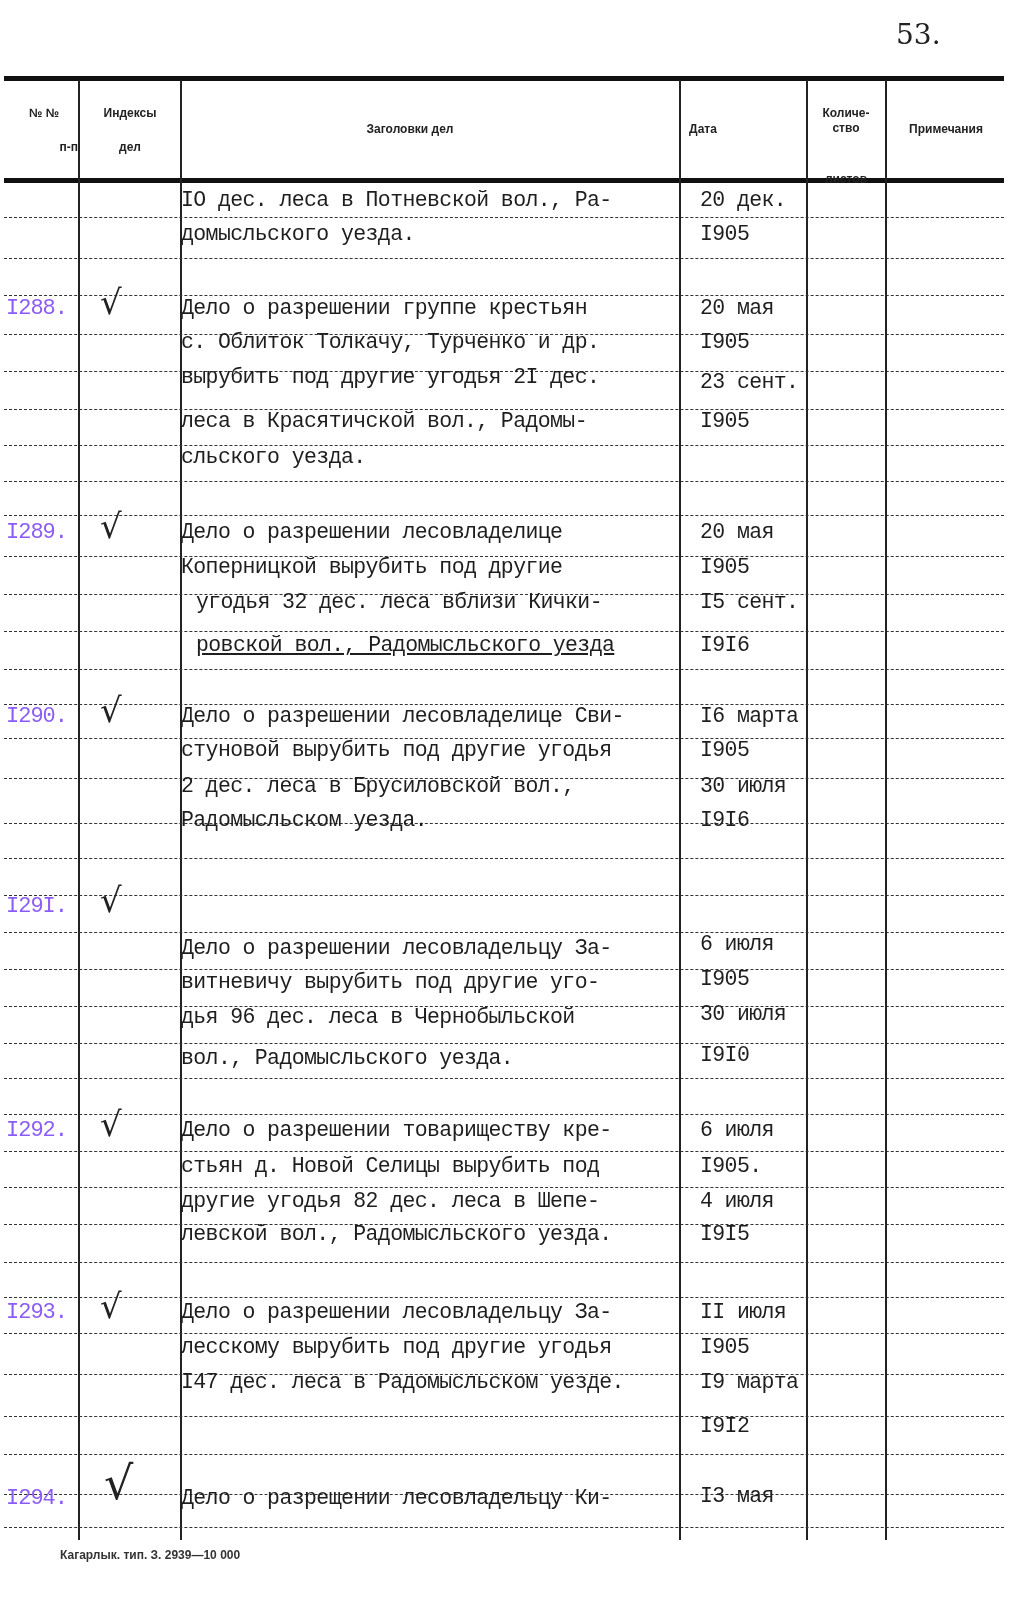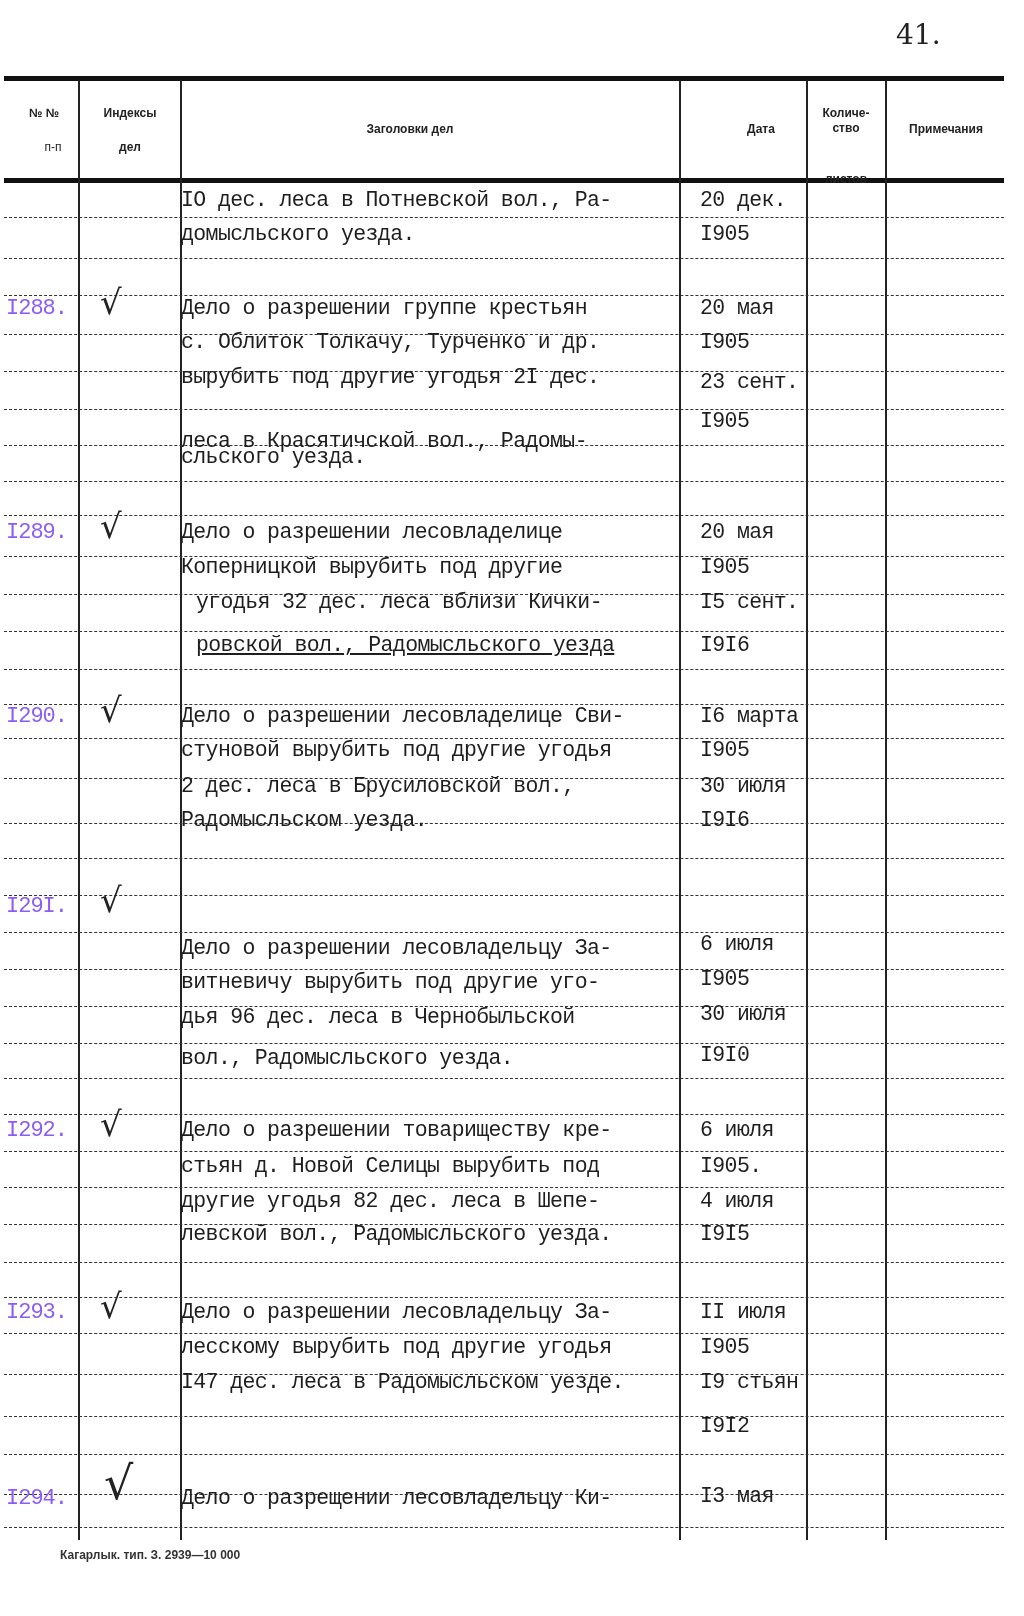--- a/index.html
+++ b/index.html
@@ -13,38 +13,38 @@
   .tick { position: absolute; font-family: "DejaVu Serif", serif; font-size: 34px; color: #222; font-style: italic; }
   .ln { position: absolute; left: 181px; width: 498px; font-size: 21.5px; white-space: nowrap; color: #1e1e1e; letter-spacing: -0.6px; }
   .dt { position: absolute; left: 700px; font-size: 21.5px; white-space: nowrap; color: #1e1e1e; letter-spacing: -0.6px; }
   .footer { position: absolute; left: 60px; top: 1548px; font-family: "Liberation Sans", sans-serif; font-size: 12px; font-weight: bold; color: #333; text-align: center; }
 </style>
 </head>
 <body>
 
 <div>
 
-  <div class="page-number">41.</div>
+  <div class="page-number">53.</div>
 
   <div class="rule-thick" style="top:76px;"></div>
   <div class="rule-thick" style="top:178px;"></div>
 
   <div class="vline" style="left:78px; top:80px; height:1460px;"></div>
   <div class="vline" style="left:180px; top:80px; height:1460px;"></div>
   <div class="vline" style="left:679px; top:80px; height:1460px;"></div>
   <div class="vline" style="left:806px; top:80px; height:1460px;"></div>
   <div class="vline" style="left:885px; top:80px; height:1460px;"></div>
 
   <div>
     <div class="hdr" style="left:14px; top:106px; width:60px;">№ №</div>
-    <div class="hdr" style="left:28px; top:140px; width:50px; font-weight:normal;">п-п</div>
+    <div class="hdr" style="left:28px; top:140px; width:50px; font-weight:bold;text-align:right;">п-п</div>
     <div class="hdr" style="left:82px; top:106px; width:96px;">Индексы</div>
     <div class="hdr" style="left:82px; top:140px; width:96px;">дел</div>
     <div class="hdr" style="left:300px; top:122px; width:220px;">Заголовки дел</div>
-    <div class="hdr" style="left:716px; top:122px; width:90px;">Дата</div>
+    <div class="hdr" style="left:658px; top:122px; width:90px;">Дата</div>
     <div class="hdr" style="left:808px; top:106px; width:76px;">Количе-</div>
     <div class="hdr" style="left:808px; top:121px; width:76px;">ство</div>
     <div class="hdr" style="left:808px; top:136px; width:76px;margin-top:36px;">листов</div>
     <div class="hdr" style="left:886px; top:122px; width:120px;">Примечания</div>
   </div>
 
   <div>
     <div class="dash" style="left:4px; width:1000px; top:217px;"></div>
     <div class="dash" style="left:4px; width:1000px; top:258px;"></div>
     <div class="dash" style="left:4px; width:1000px; top:295px;"></div>
@@ -89,21 +89,21 @@
     <div class="dt" style="top:188px;">20 дек.</div>
     <div class="dt" style="top:222px;">I905</div>
   </div>
 
   <div>
     <div class="num" style="top:296px;">I288.</div>
     <div class="tick" style="left:100px; top:282px;">√</div>
     <div class="ln" style="top:296px;">Дело о разрешении группе крестьян</div>
     <div class="ln" style="top:330px;">с. Облиток Толкачу, Турченко и др.</div>
     <div class="ln" style="top:365px;">вырубить под другие угодья 2I дес.</div>
-    <div class="ln" style="top:409px;margin-top:20px;">леса в Красятичской вол., Радомы-</div>
+    <div class="ln" style="top:409px;">леса в Красятичской вол., Радомы-</div>
     <div class="ln" style="top:445px;">сльского уезда.</div>
     <div class="dt" style="top:296px;">20 мая</div>
     <div class="dt" style="top:330px;">I905</div>
     <div class="dt" style="top:370px;">23 сент.</div>
     <div class="dt" style="top:409px;">I905</div>
   </div>
 
   <div>
     <div class="num" style="top:520px;">I289.</div>
     <div class="tick" style="left:100px; top:506px;">√</div>
@@ -157,21 +157,21 @@
   </div>
 
   <div>
     <div class="num" style="top:1300px;">I293.</div>
     <div class="tick" style="left:100px; top:1286px;">√</div>
     <div class="ln" style="top:1300px;">Дело о разрешении лесовладельцу За-</div>
     <div class="ln" style="top:1335px;">лесскому вырубить под другие угодья</div>
     <div class="ln" style="top:1370px;">I47 дес. леса в Радомысльском уезде.</div>
     <div class="dt" style="top:1300px;">II июля</div>
     <div class="dt" style="top:1335px;">I905</div>
-    <div class="dt" style="top:1370px;">I9 стьян</div>
+    <div class="dt" style="top:1370px;">I9 марта</div>
     <div class="dt" style="top:1414px;">I9I2</div>
   </div>
 
   <div>
     <div class="num" style="top:1486px;">I294.</div>
     <div class="tick" style="left:104px; top:1456px; font-size:46px;">√</div>
     <div class="ln" style="top:1486px;">Дело о разрещении лесовладельцу Ки-</div>
     <div class="dt" style="top:1484px;">I3 мая</div>
   </div>
 

